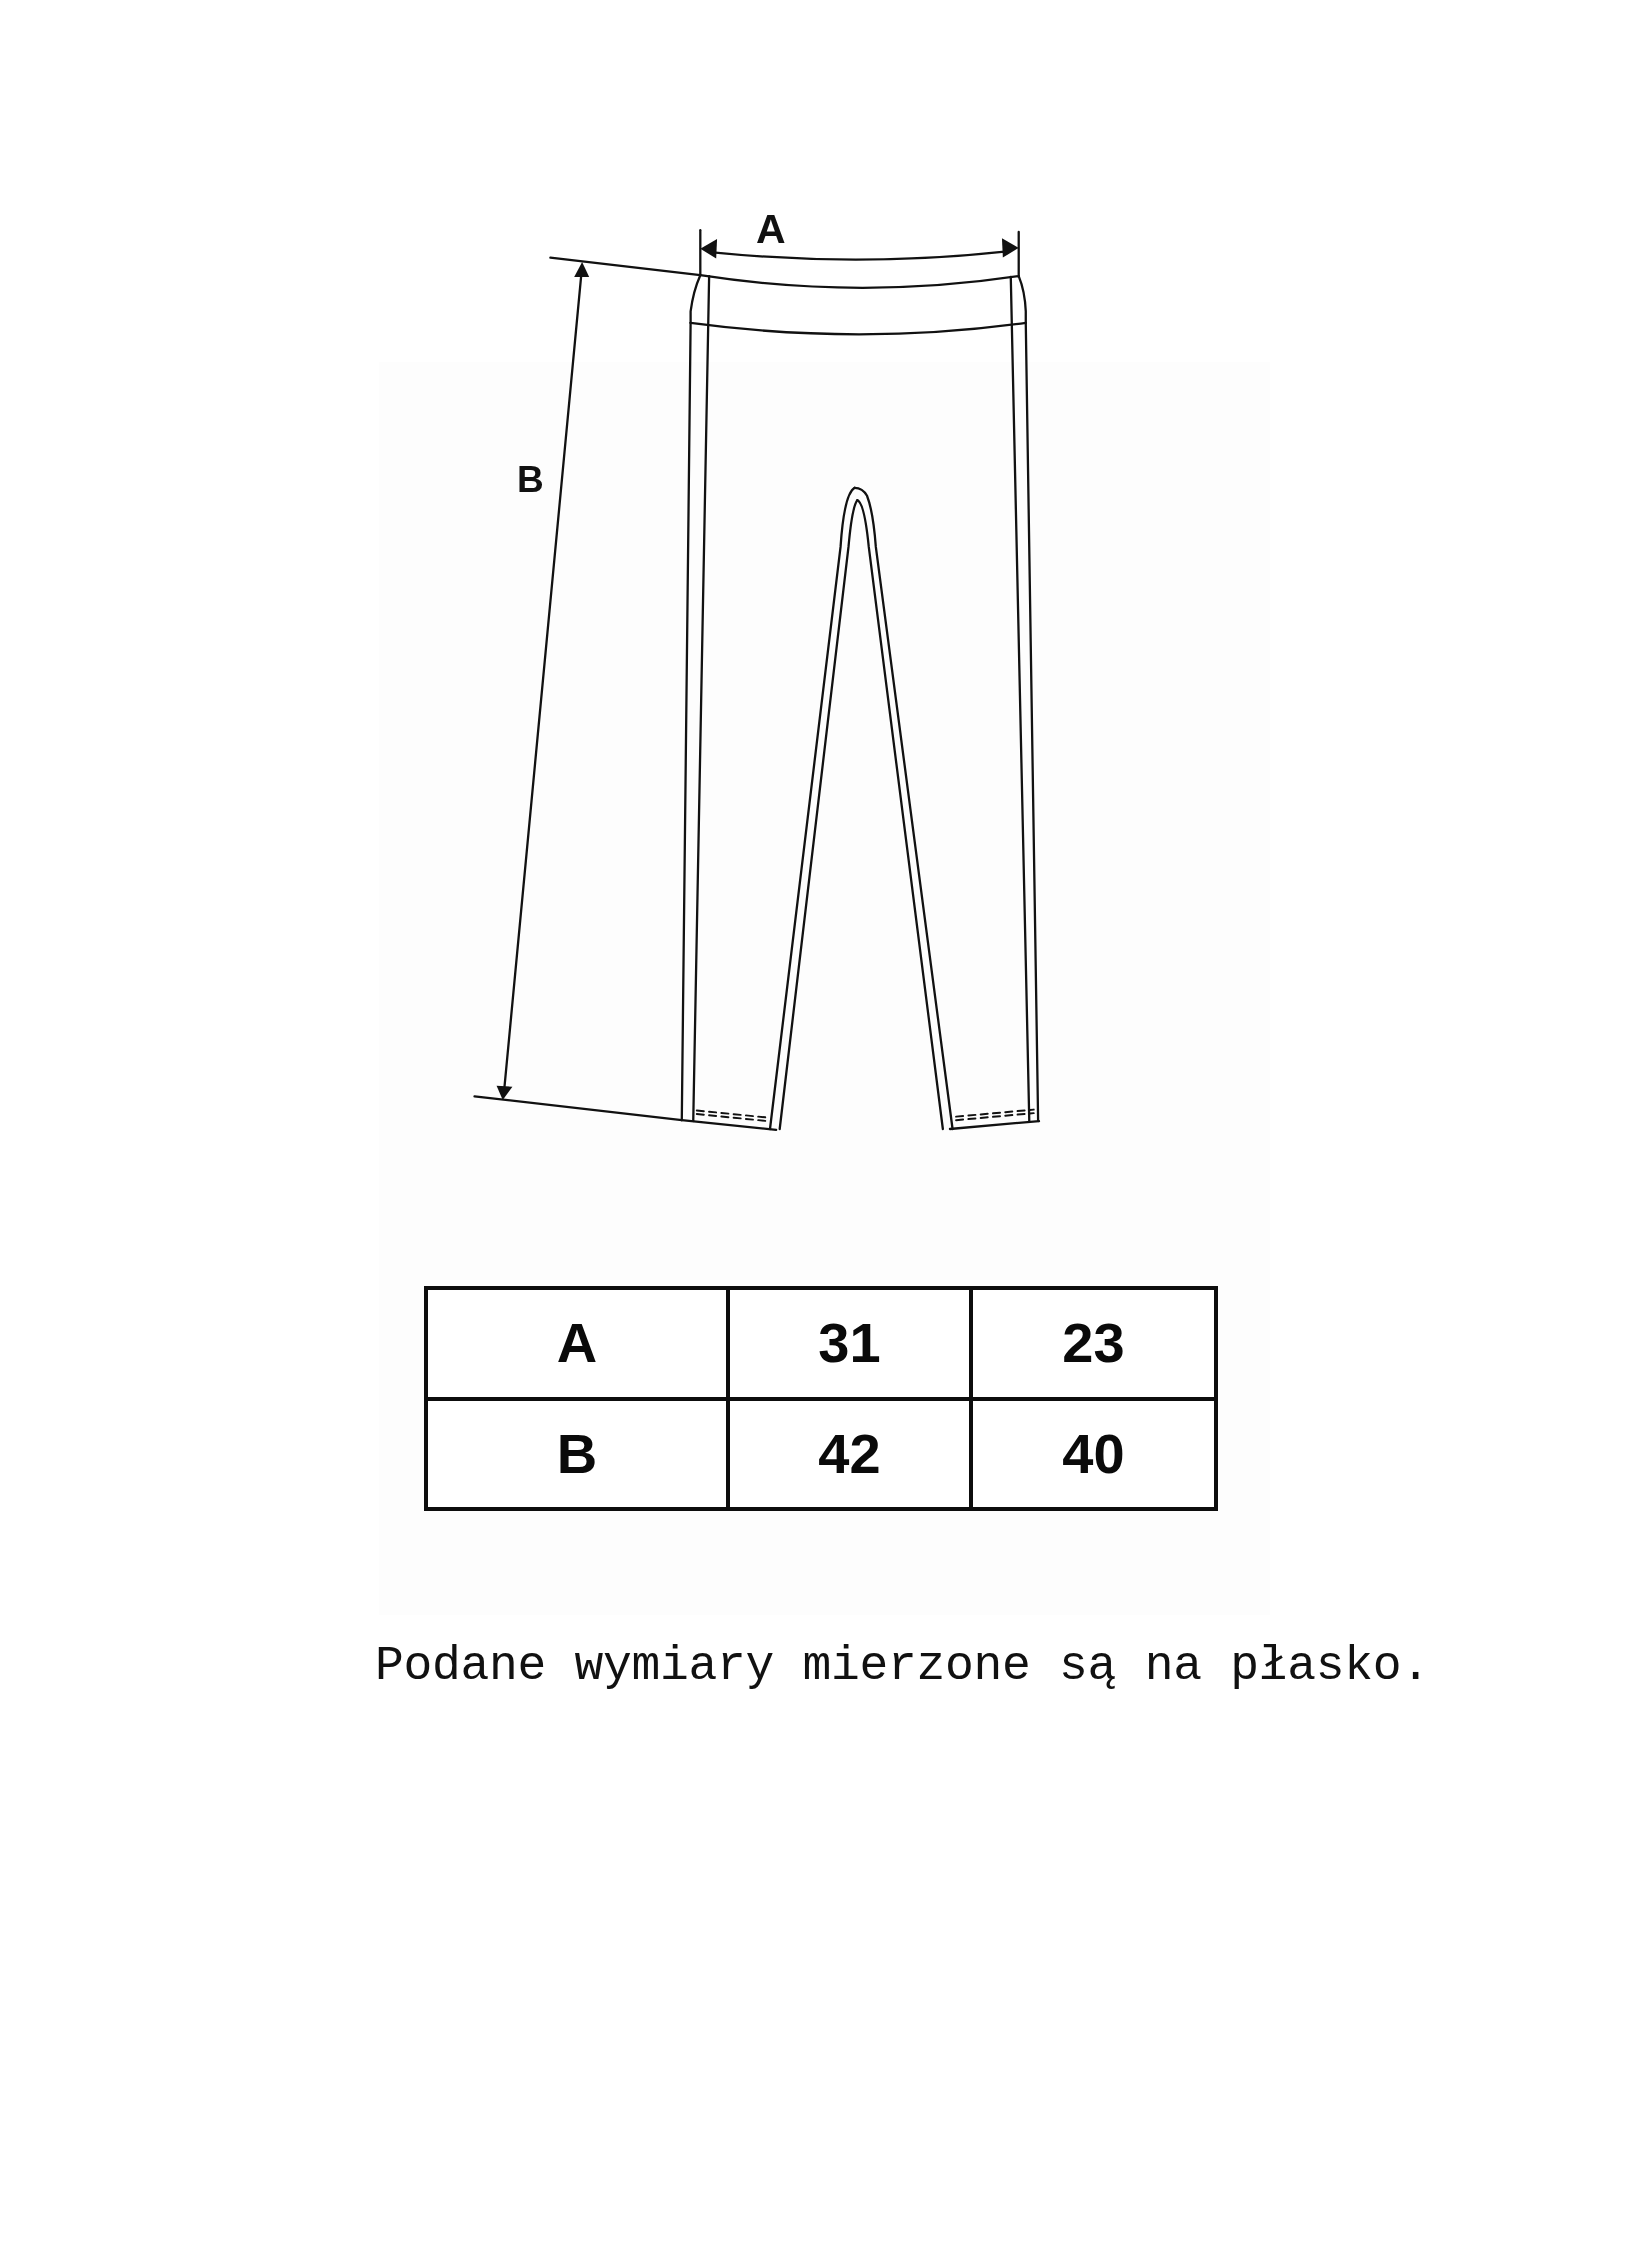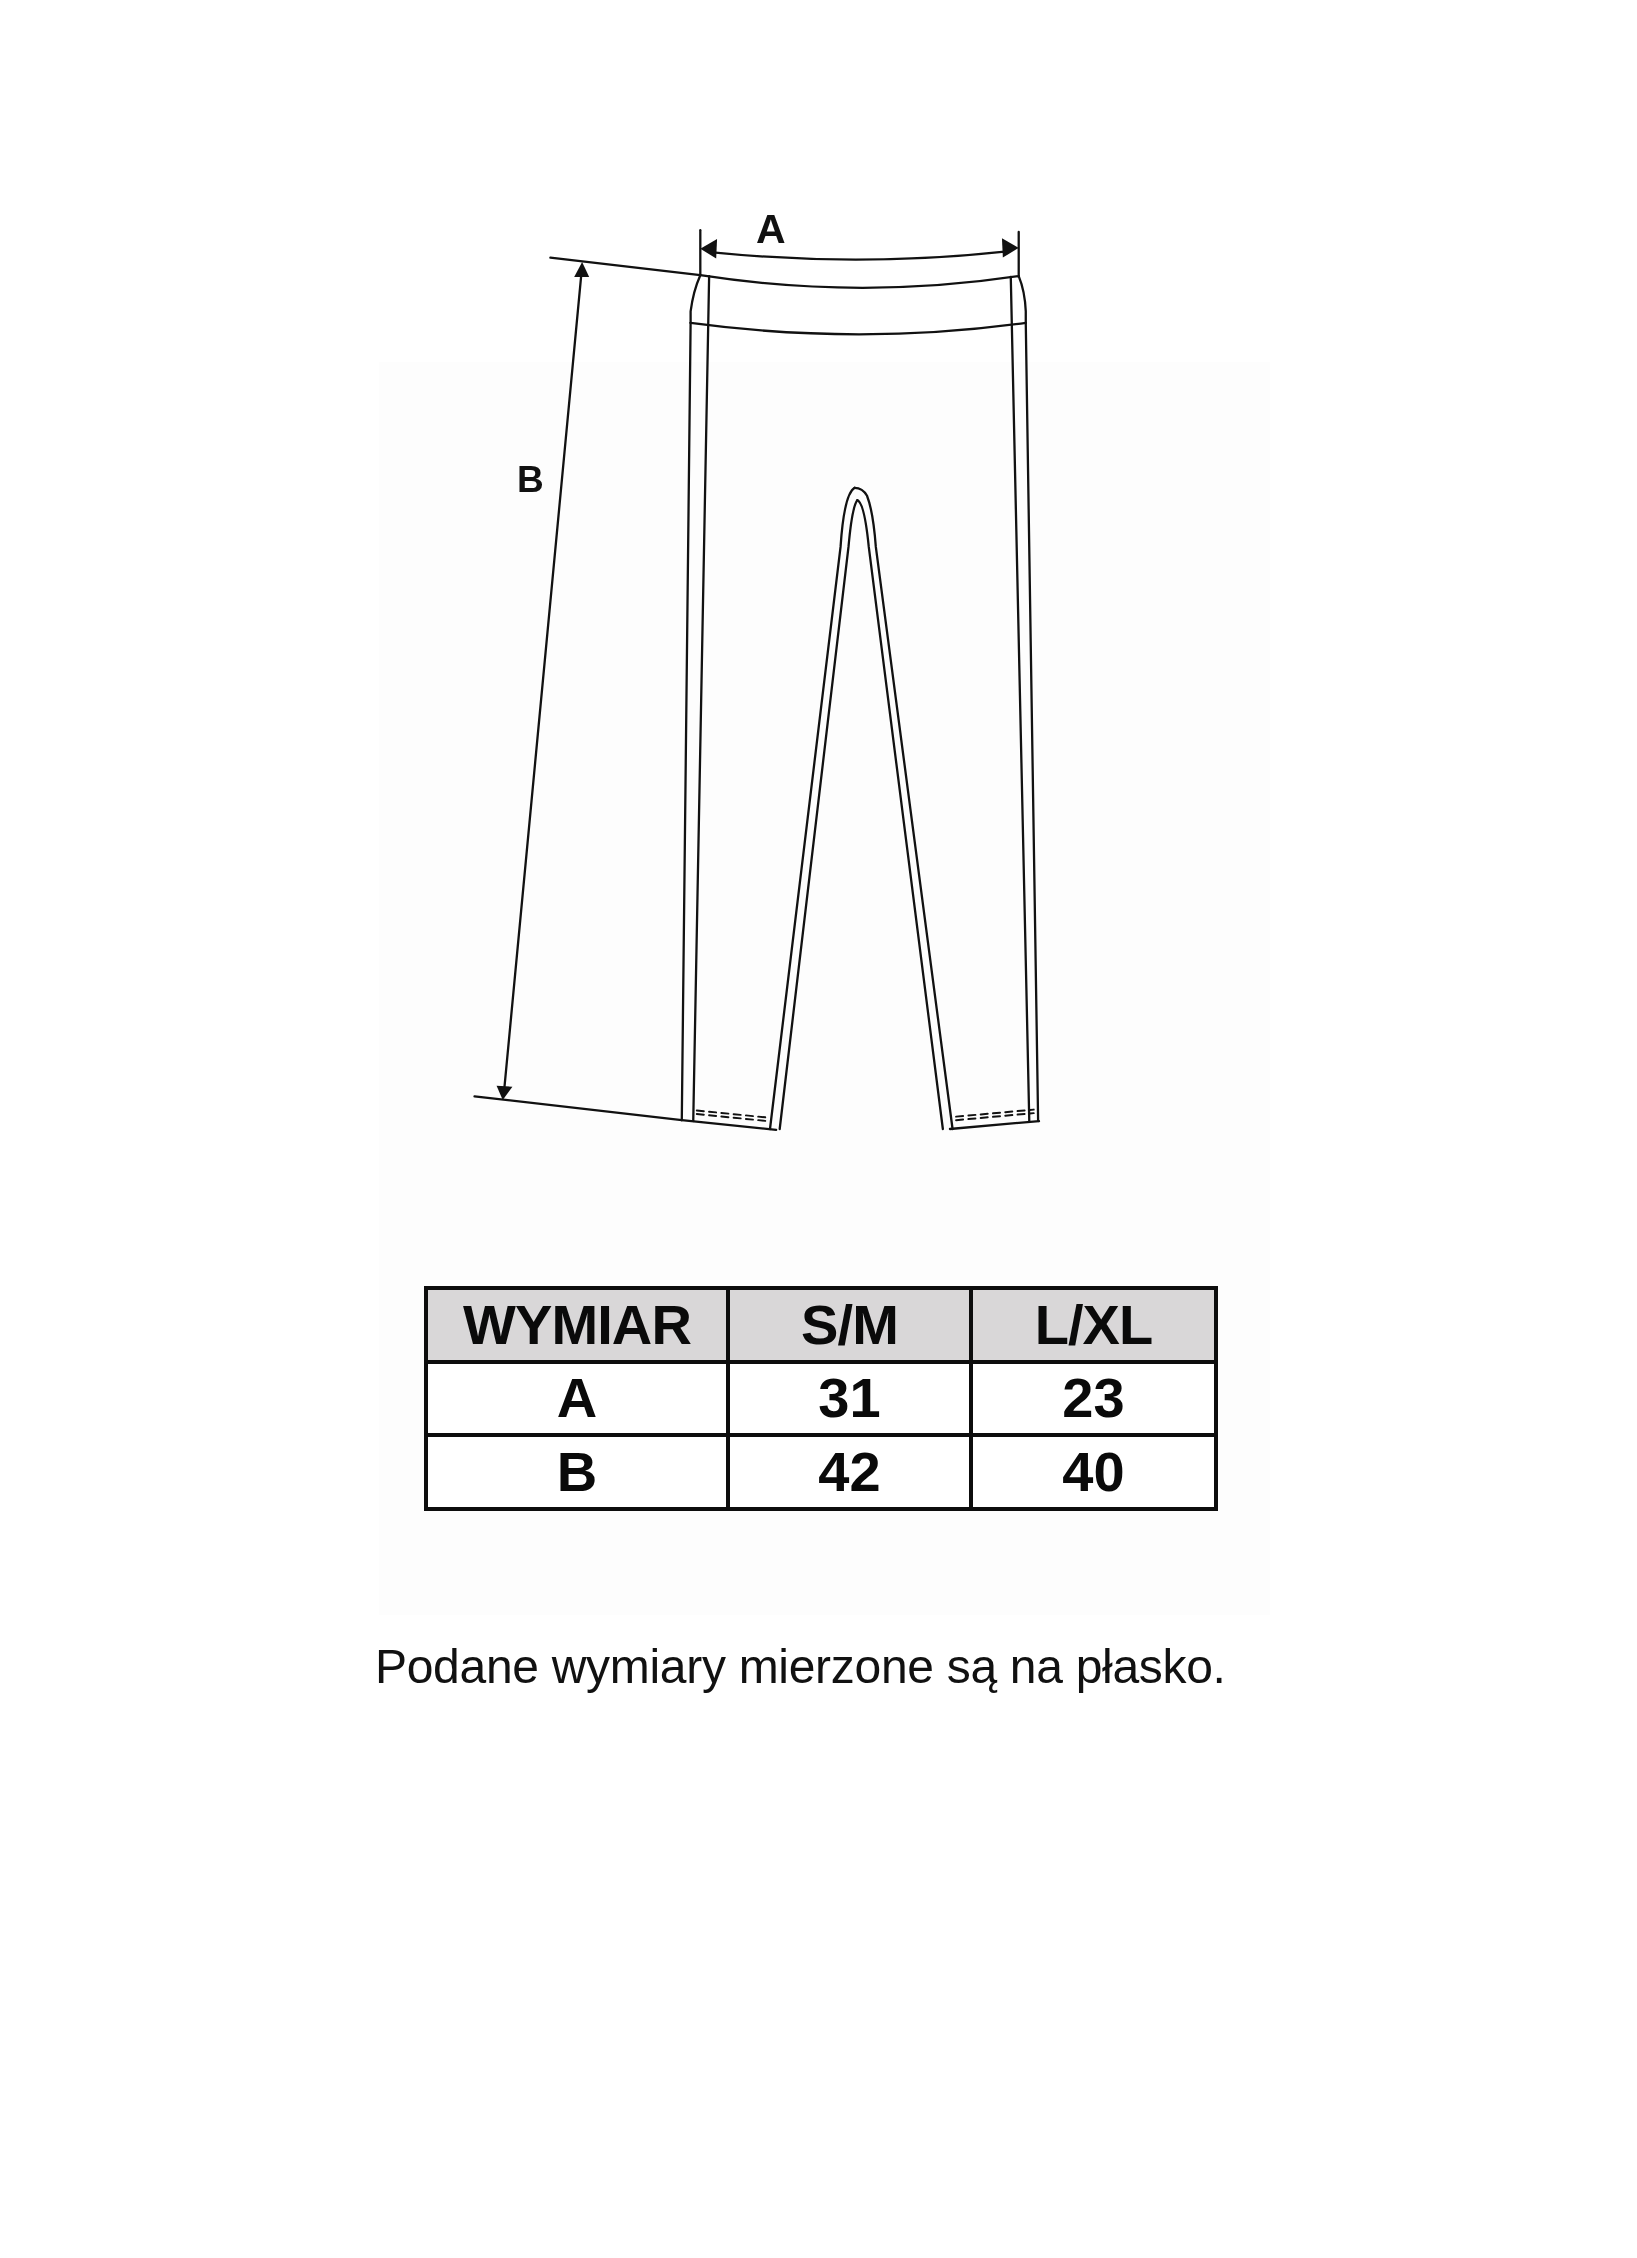--- a/index.html
+++ b/index.html
@@ -55,20 +55,21 @@
   table.size-table td.rowhead { font-weight: bold; }
   col.c1 { width: 302px; } col.c2 { width: 243px; } col.c3 { width: 245px; }
 
   .caption {
     position: absolute;
     left: 375px; top: 1639px; width: 909px;
     font-size: 48px;
     color: #111;
     white-space: nowrap;
     letter-spacing: -0.3px;
+    font-family: Liberation Mono, monospace;
   }
 </style>
 </head>
 <body>
 
 <div class="panel"></div>
 
 <svg class="diagram" viewBox="0 0 1856 2560" xmlns="http://www.w3.org/2000/svg">
   <g fill="none" stroke="#111" stroke-width="2.6" stroke-linecap="round" stroke-linejoin="round">
 
@@ -126,25 +127,20 @@
 <div class="dim-label label-a">A</div>
 <div class="dim-label label-b">B</div>
 
 <table class="size-table">
   <colgroup>
       <col class="c1">
       <col class="c2">
       <col class="c3">
     </colgroup>
   <tbody>
-      <tr>
-    <th>WYMIAR</th>
-    <th>S/M</th>
-    <th>L/XL</th>
-  </tr>
   <tr>
     <td class="rowhead">A</td>
     <td>31</td>
     <td>23</td>
   </tr>
   <tr>
     <td class="rowhead">B</td>
     <td>42</td>
     <td>40</td>
   </tr>

